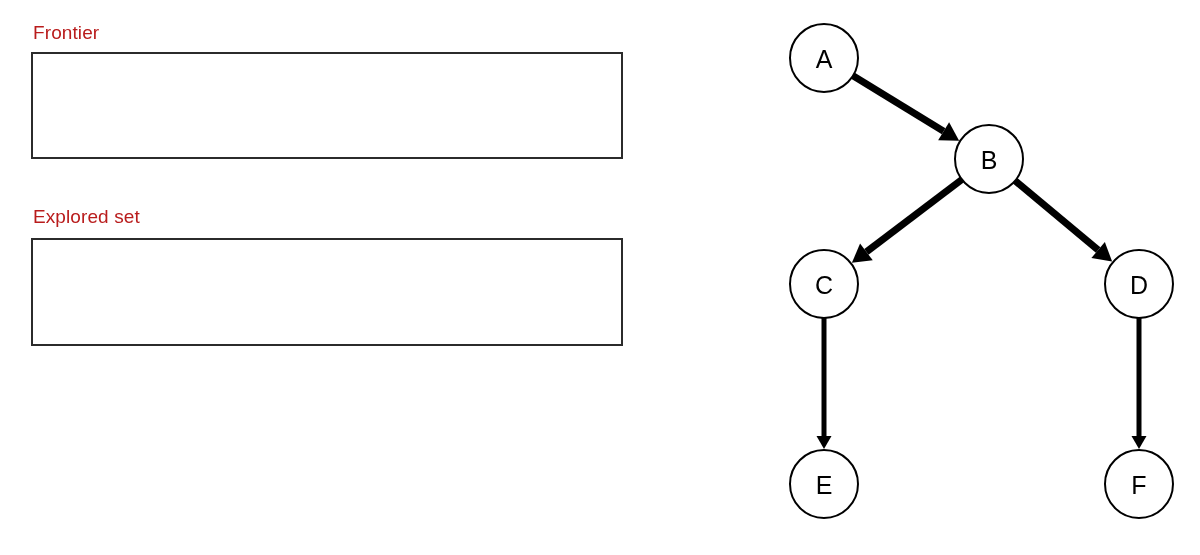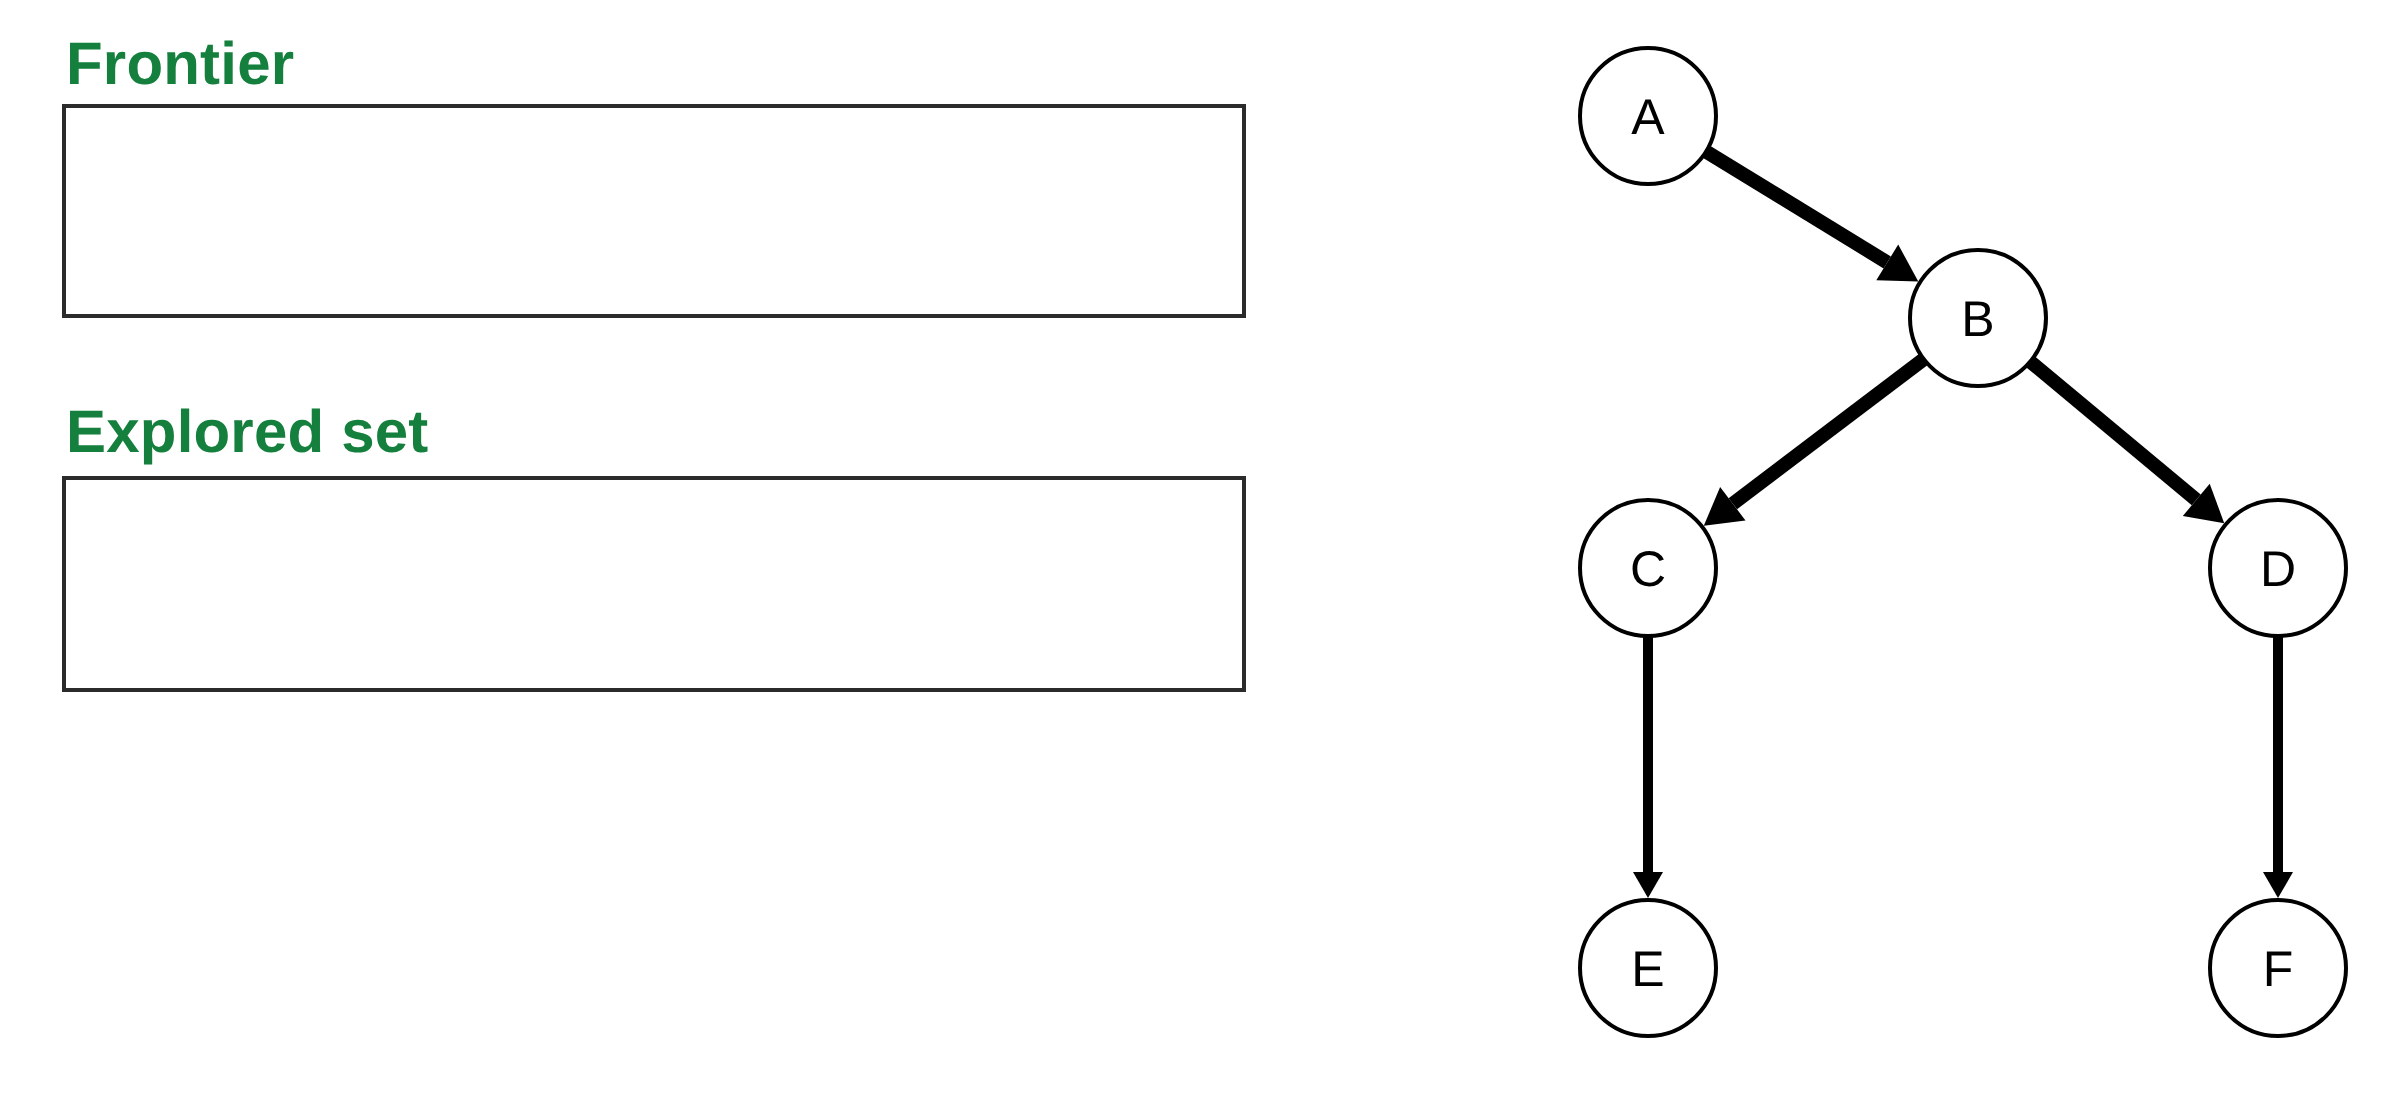--- a/index.html
+++ b/index.html
@@ -20,26 +20,25 @@
     overflow: hidden;
   }
   
   .panel {
     position: absolute;
   }
   .panel-label {
     position: absolute;
     left: 0;
     top: 0;
-    font-size: 30px;
+    font-size: 19px;
     line-height: 26px;
-    color: #15803d;
+    color: #b91c1c;
     white-space: nowrap;
     letter-spacing: 0.1px;
-    font-weight: bold;
   }
   .panel-box {
     position: absolute;
     left: 0;
     box-sizing: border-box;
     border: 2px solid #2b2b2b;
     background: #ffffff;
   }
   .panel-box-contents {
     position: absolute;

